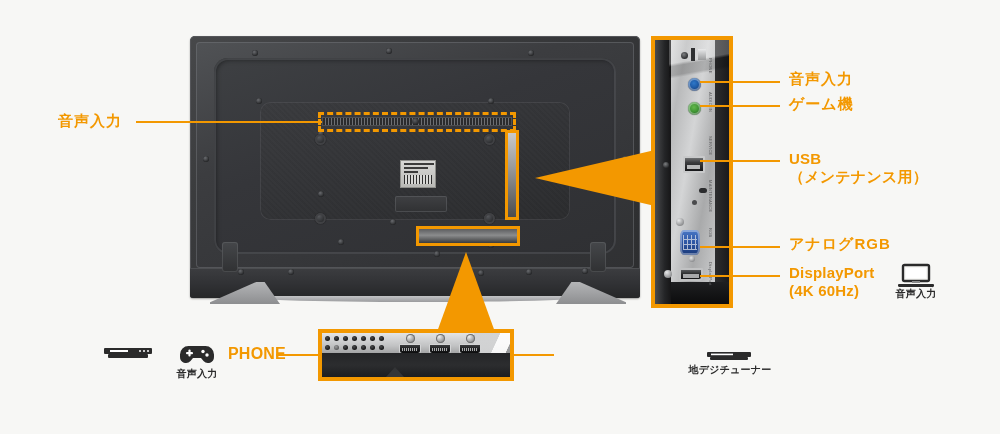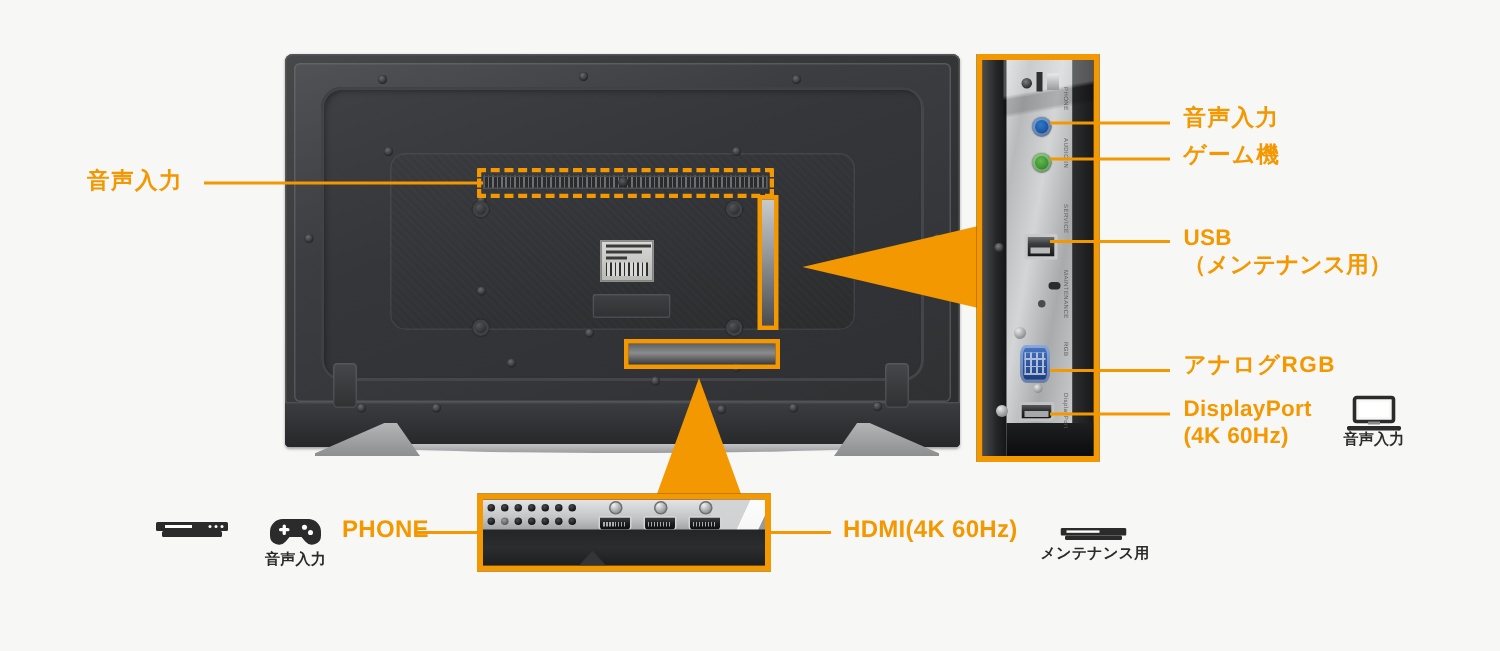--- a/index.html
+++ b/index.html
@@ -510,21 +510,20 @@
     <div class="abs" id="bp-sticker"></div>
 
     <div class="abs" id="bp-dark"></div>
     <div class="abs" id="bp-dark-tri"></div>
   </div>
 
   <div class="abs lead-line" style="left:276px;top:354px;width:42px;"></div>
   <div class="abs lead-line" style="left:514px;top:354px;width:40px;"></div>
 
   <div class="abs label big" style="left:228px;top:345px;">PHONE</div>
-  <div class="abs label big" style="left:562px;top:345px;">HDMI(4K 60Hz)</div>
 
   <svg class="abs" id="rec-icon" style="left:104px;top:348px;" viewBox="0 0 48 11">
     <rect x="0" y="0" width="48" height="6" rx="1" fill="#2b2b2b"></rect>
     <rect x="4" y="6" width="40" height="4" rx="1" fill="#2b2b2b"></rect>
     <rect x="6" y="2" width="18" height="2" fill="#ffffff"></rect>
     <circle cx="36" cy="3" r="1" fill="#ffffff"></circle>
     <circle cx="40" cy="3" r="1" fill="#ffffff"></circle>
     <circle cx="44" cy="3" r="1" fill="#ffffff"></circle>
   </svg>
 
@@ -535,15 +534,15 @@
     <circle cx="23" cy="7.5" r="1.7" fill="#ffffff"></circle>
     <circle cx="27" cy="11" r="1.7" fill="#ffffff"></circle>
   </svg>
   <div class="abs devicecap" style="left:168px;top:368px;width:58px;">音声入力</div>
 
   <svg class="abs" id="tuner-icon" style="left:707px;top:352px;" viewBox="0 0 44 9">
     <rect x="0" y="0" width="44" height="5" rx="1" fill="#2b2b2b"></rect>
     <rect x="3" y="5" width="38" height="3" rx="1" fill="#2b2b2b"></rect>
     <rect x="4" y="1.6" width="22" height="1.6" fill="#ffffff"></rect>
   </svg>
-  <div class="abs devicecap" style="left:686px;top:364px;width:88px;">メンテナンス用</div>
+  <div class="abs devicecap" style="left:686px;top:364px;width:88px;">地デジチューナー</div>
 
 </div>
 
 </body></html>

